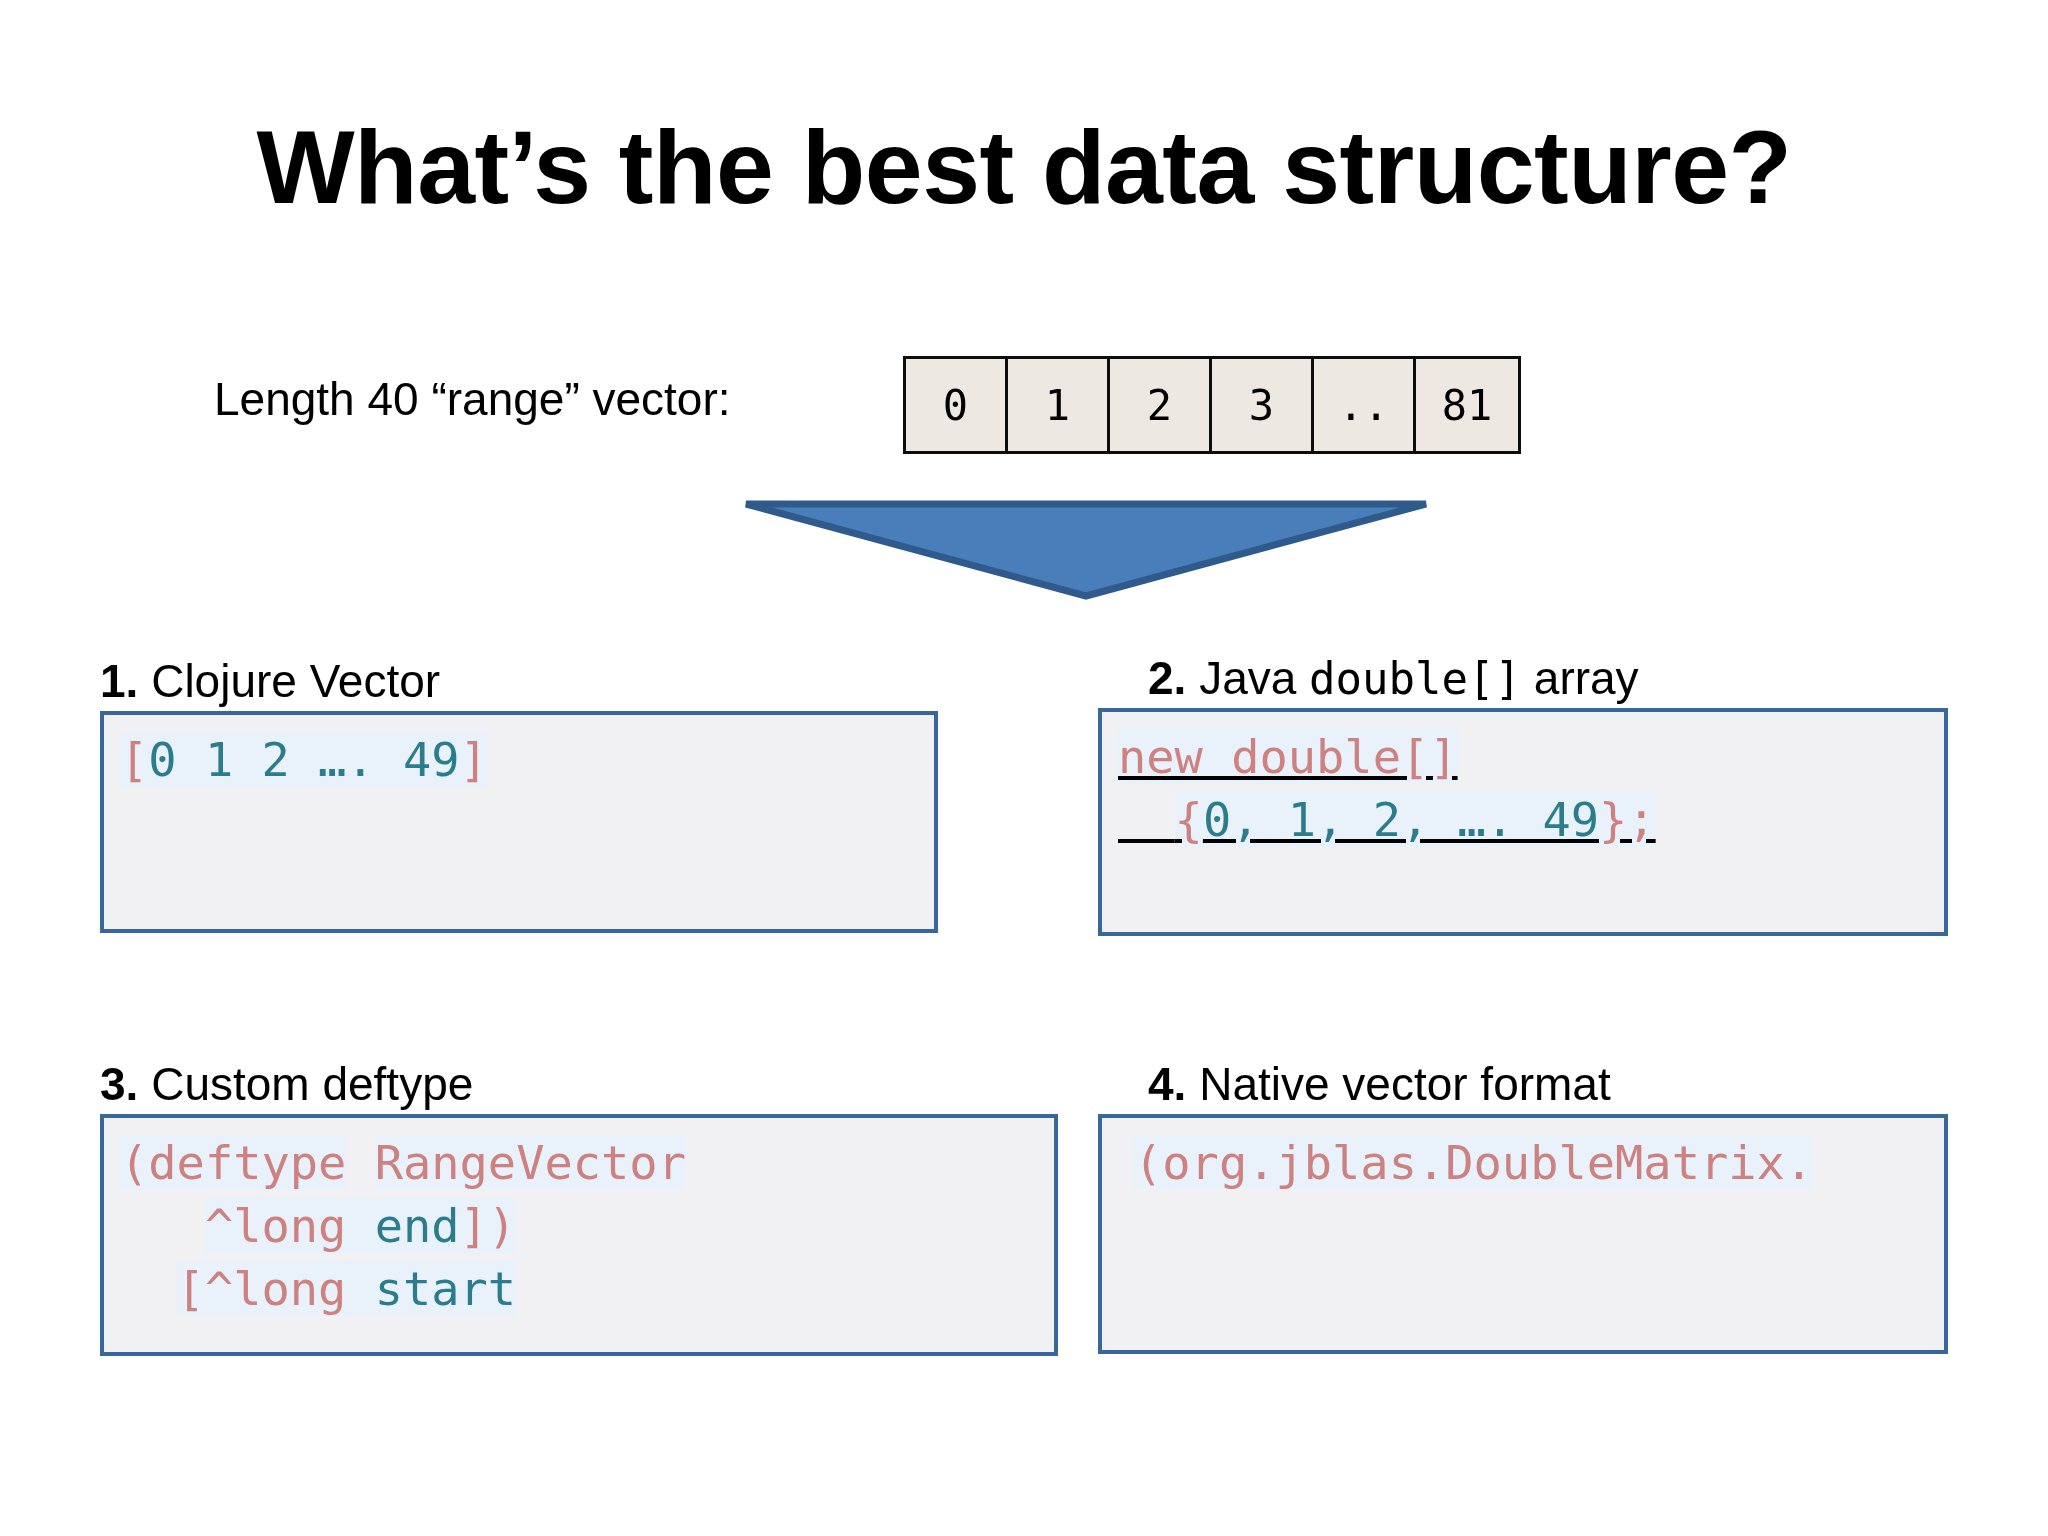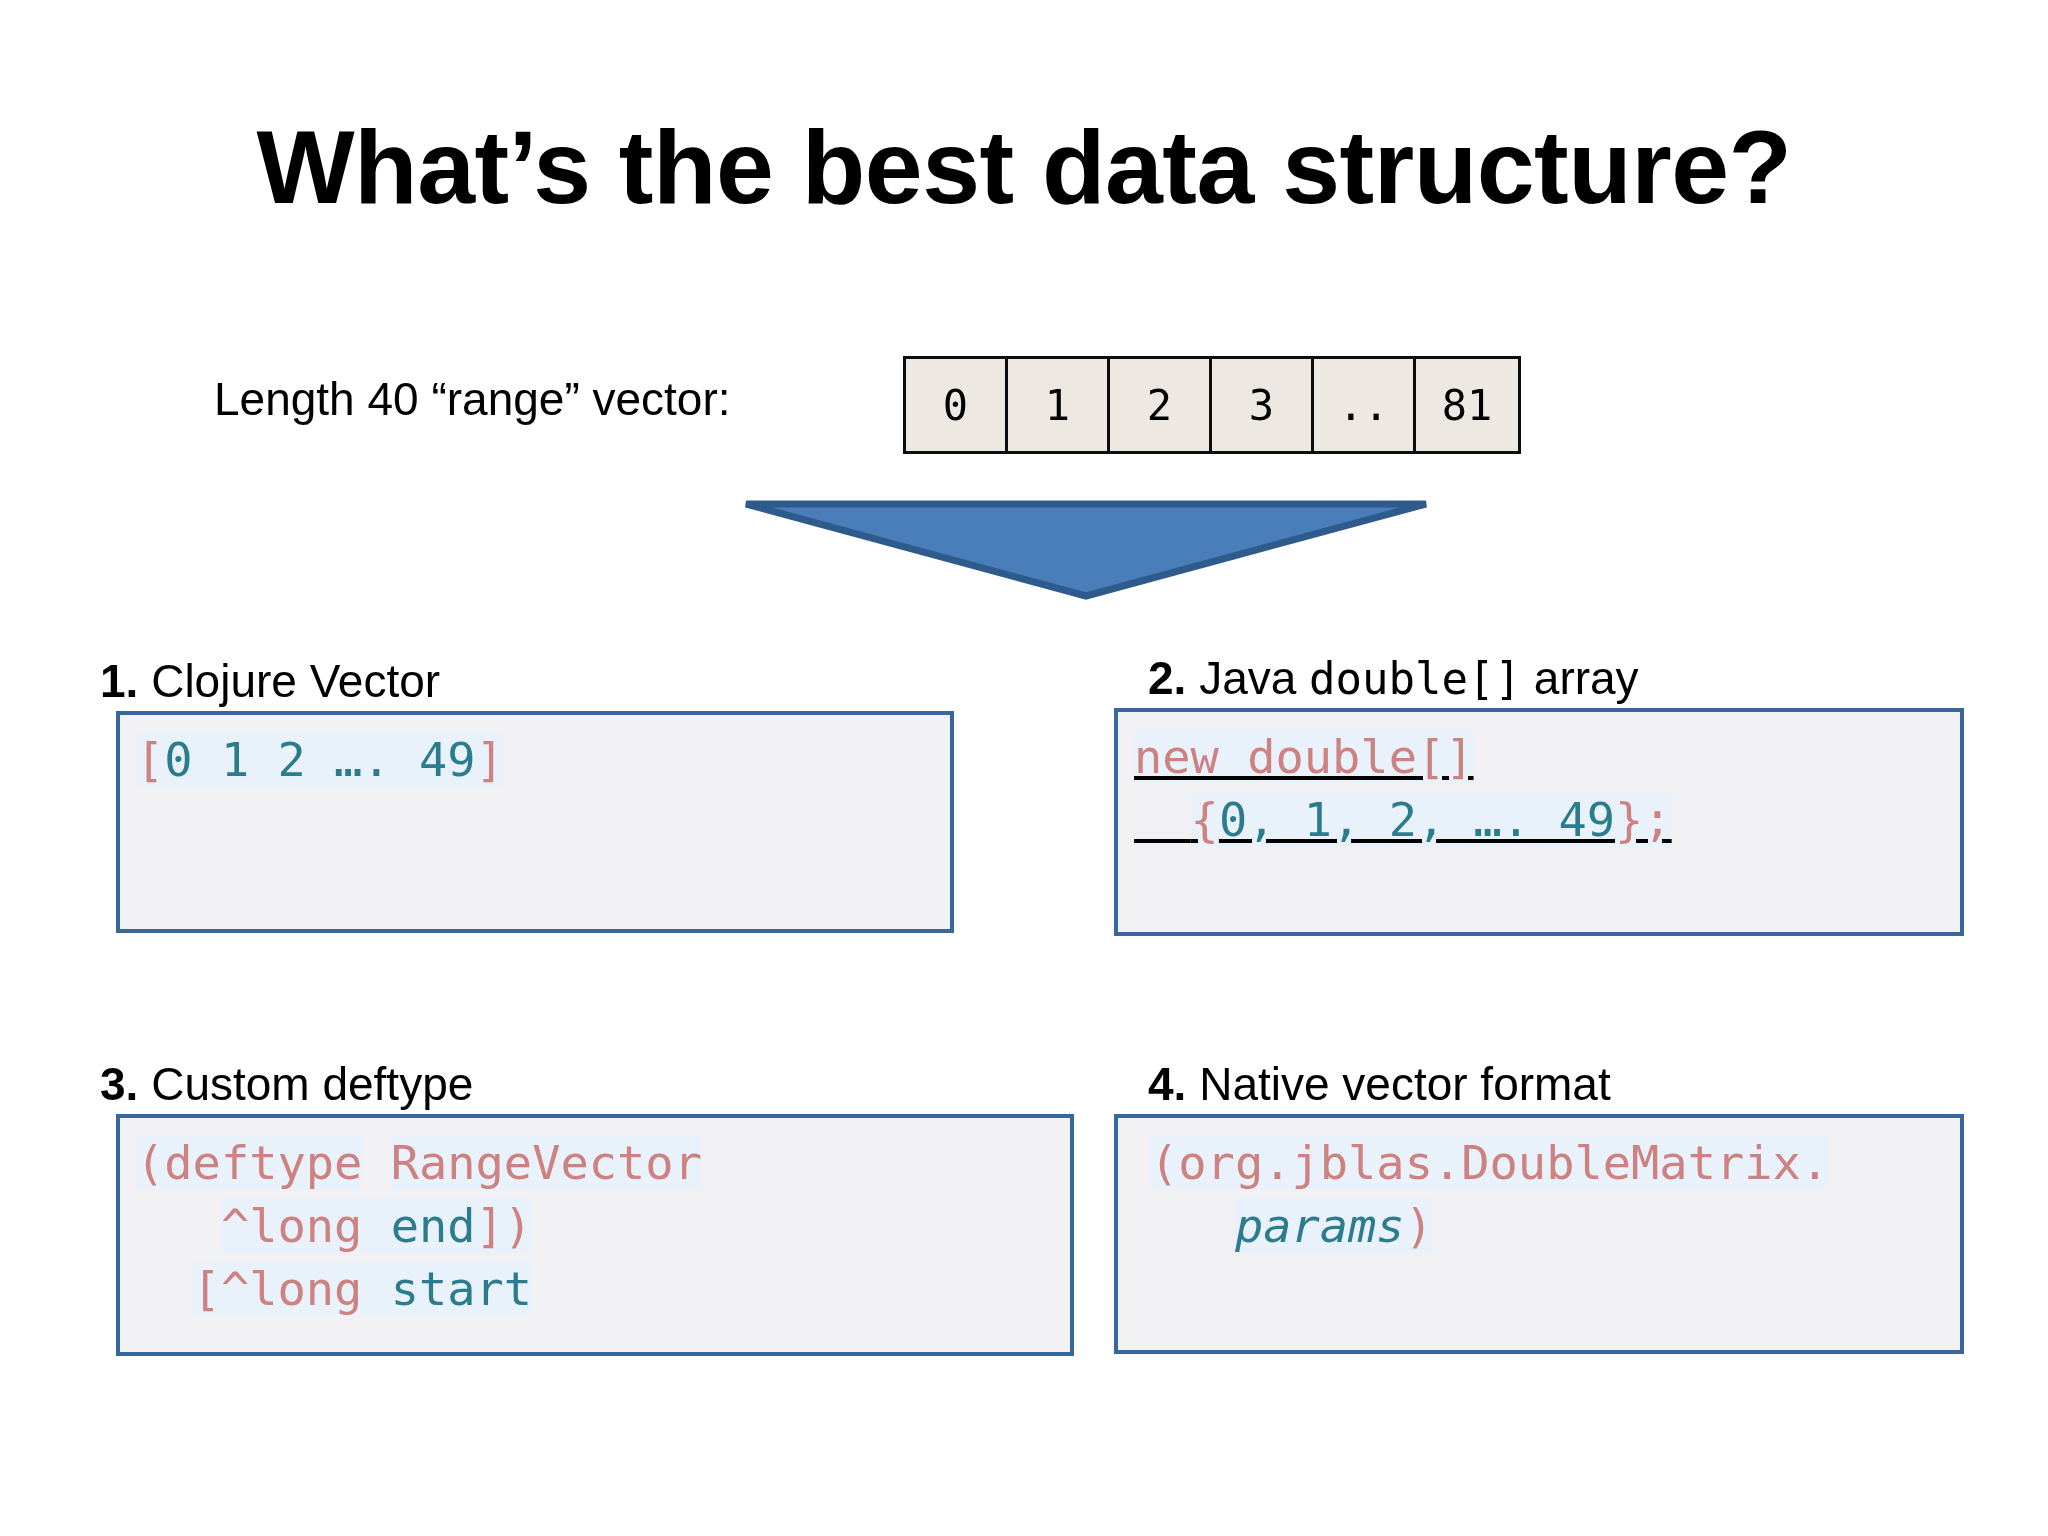--- a/index.html
+++ b/index.html
@@ -100,21 +100,20 @@
     font-family: "DejaVu Sans Mono", monospace;
     font-size: 44px;
   }
   .code-box {
     position: absolute;
     left: 0;
     background: #F1F0F2;
     border: 4px solid #38679E;
     box-sizing: border-box;
     overflow: hidden;
-    margin-left: 16px;
   }
   .code-text {
     font-family: "DejaVu Sans Mono", monospace;
     font-size: 47px;
     line-height: 63px;
     white-space: pre;
     padding: 13px 0 0 16px;
   }
   .hl { background: #E9F2FB; }
   .pink { color: #CE8181; }
@@ -177,15 +176,15 @@
   <div class="code-box">
     <div class="code-text"><div><span class="pink hl">(deftype</span><span class="pink"> </span><span class="pink hl">RangeVector</span></div><div><span class="pink">   </span><span class="pink hl">^long </span><span class="teal hl">end</span><span class="pink hl">])</span></div><div><span class="pink">  </span><span class="pink hl">[^long </span><span class="teal hl">start</span></div></div>
   </div>
 </div>
 
 <div class="option" id="option-4">
   <div class="opt-heading">
     <span class="num">4.</span><span>&nbsp;</span><span>Native vector format</span><span class="mono"></span><span></span>
   </div>
   <div class="code-box">
-    <div class="code-text"><div><span class="pink hl">(org.jblas.DoubleMatrix.</span></div><div><span class="pink">   </span><span class="teal hl ital">params</span><span class="pink hl">)</span></div></div>
+    <div class="code-text"><div><span class="pink hl">(org.jblas.DoubleMatrix.</span></div></div>
   </div>
 </div>
 
 </body></html>

